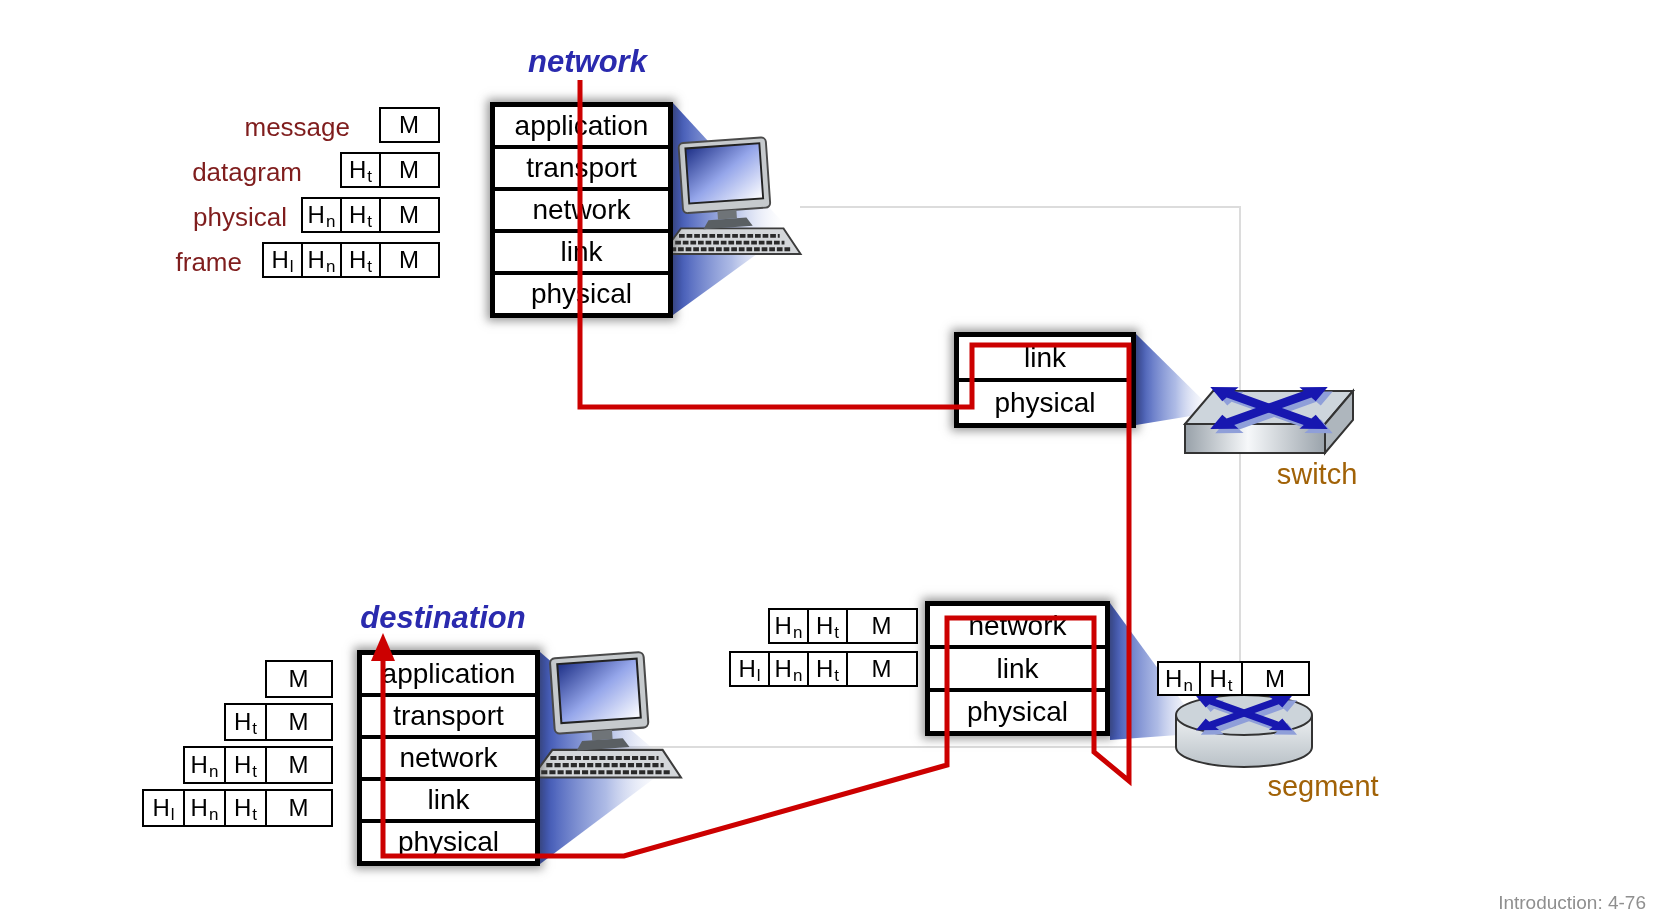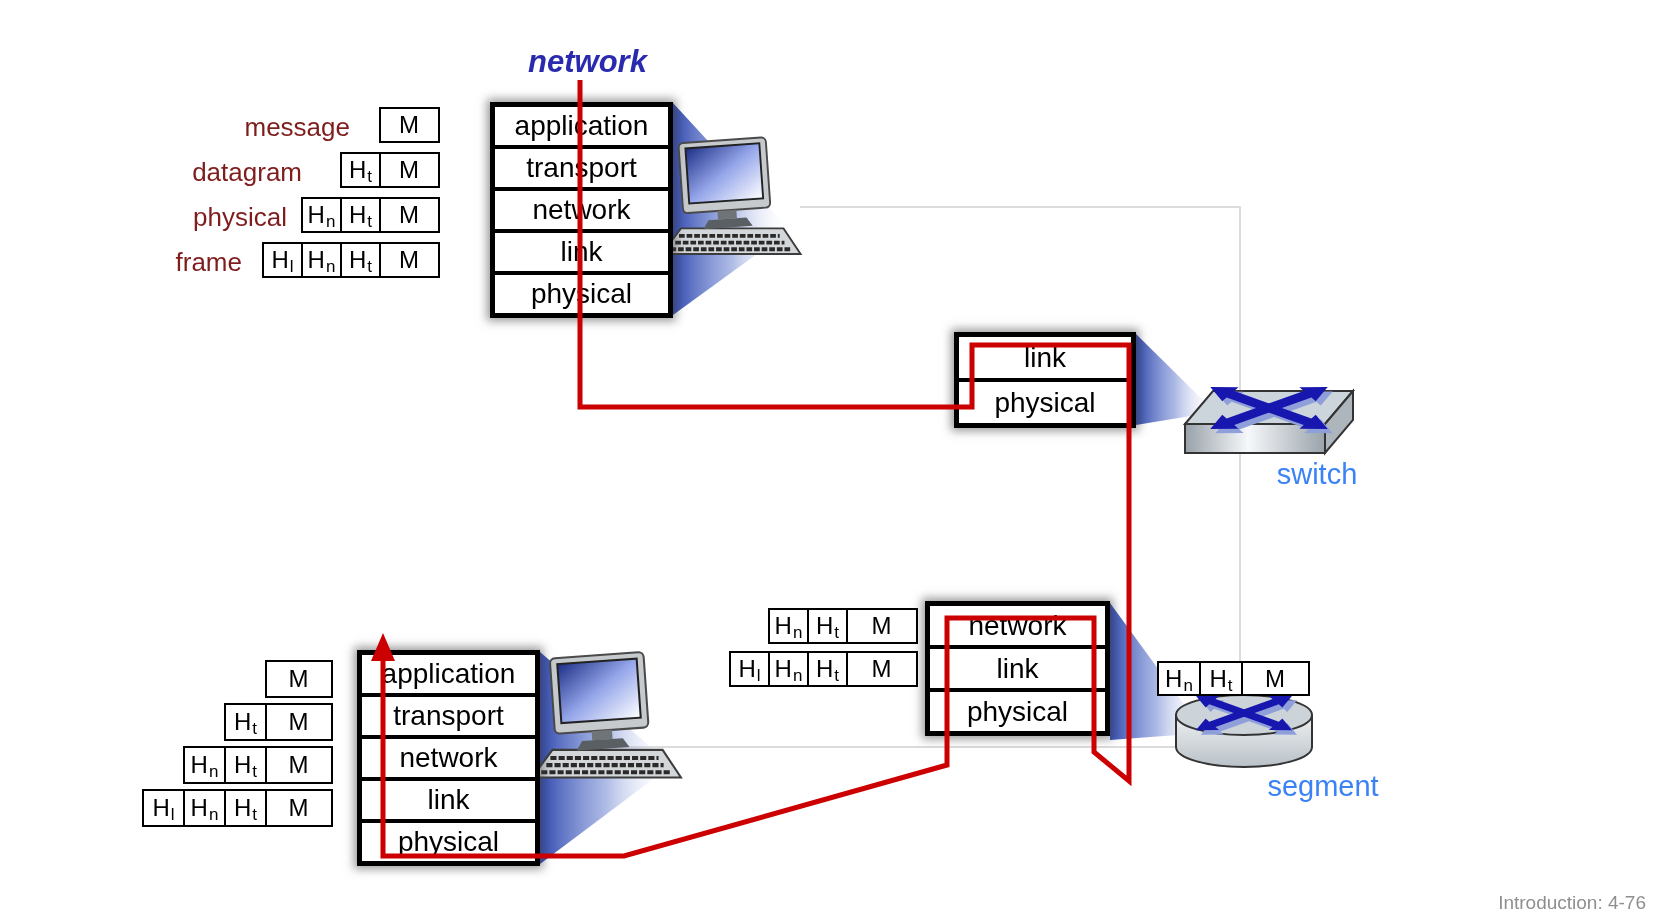--- a/index.html
+++ b/index.html
@@ -8,21 +8,21 @@
   svg.layer-svg{position:absolute;left:0;top:0;pointer-events:none;}
 
   
   .title{position:absolute;left:958px;top:33px;width:560px;color:#1c1cae;
          font-size:56px;font-weight:bold;line-height:77px;letter-spacing:-1px;}
   .footer{position:absolute;right:8px;top:892px;color:#8f8f8f;font-size:19px;}
   .host-label{position:absolute;color:#2a2aae;font-style:italic;font-weight:bold;
               font-size:31px;text-align:center;}
   .lbl-source{left:510px;top:44px;width:155px;}
   .lbl-destination{left:348px;top:600px;width:190px;}
-  .node-label{position:absolute;color:#3b82f6;font-size:29px;text-align:center;}
+  .node-label{position:absolute;color:#a16207;font-size:29px;text-align:center;}
   .lbl-switch{left:1252px;top:458px;width:130px;}
   .lbl-router{left:1258px;top:770px;width:130px;}
 
   
   .stack{position:absolute;border:5px solid #000;background:#fff;box-sizing:border-box;
          box-shadow:0 0 9px 3px rgba(70,70,70,.55);}
   .stack .layer{display:flex;align-items:center;justify-content:center;
                 font-size:28px;color:#000;background:#fff;}
   .stack .layer + .layer{border-top:4px solid #000;}
   .st-src{left:490px;top:102px;width:183px;}  .st-src .layer{height:38px;}
@@ -135,20 +135,21 @@
         <use href="#darr" transform="translate(6,10) rotate(-33)" fill="#8f9fd9"></use>
         <use href="#darr" transform="rotate(33)" fill="#1717b0"></use>
         <use href="#darr" transform="rotate(-33)" fill="#1717b0"></use>
       </g>
     </g>
   </svg>
 
   <div class="footer">Introduction: 4-76</div>
 
   <div class="host-label lbl-source">network</div>
+  <div class="host-label lbl-destination">destination</div>
   <div class="node-label lbl-switch">switch</div>
   <div class="node-label lbl-router">segment</div>
 
   <div class="stack st-src">
 
   <div class="layer">application</div>
       <div class="layer">transport</div>
       <div class="layer">network</div>
       <div class="layer">link</div>
       <div class="layer">physical</div>

